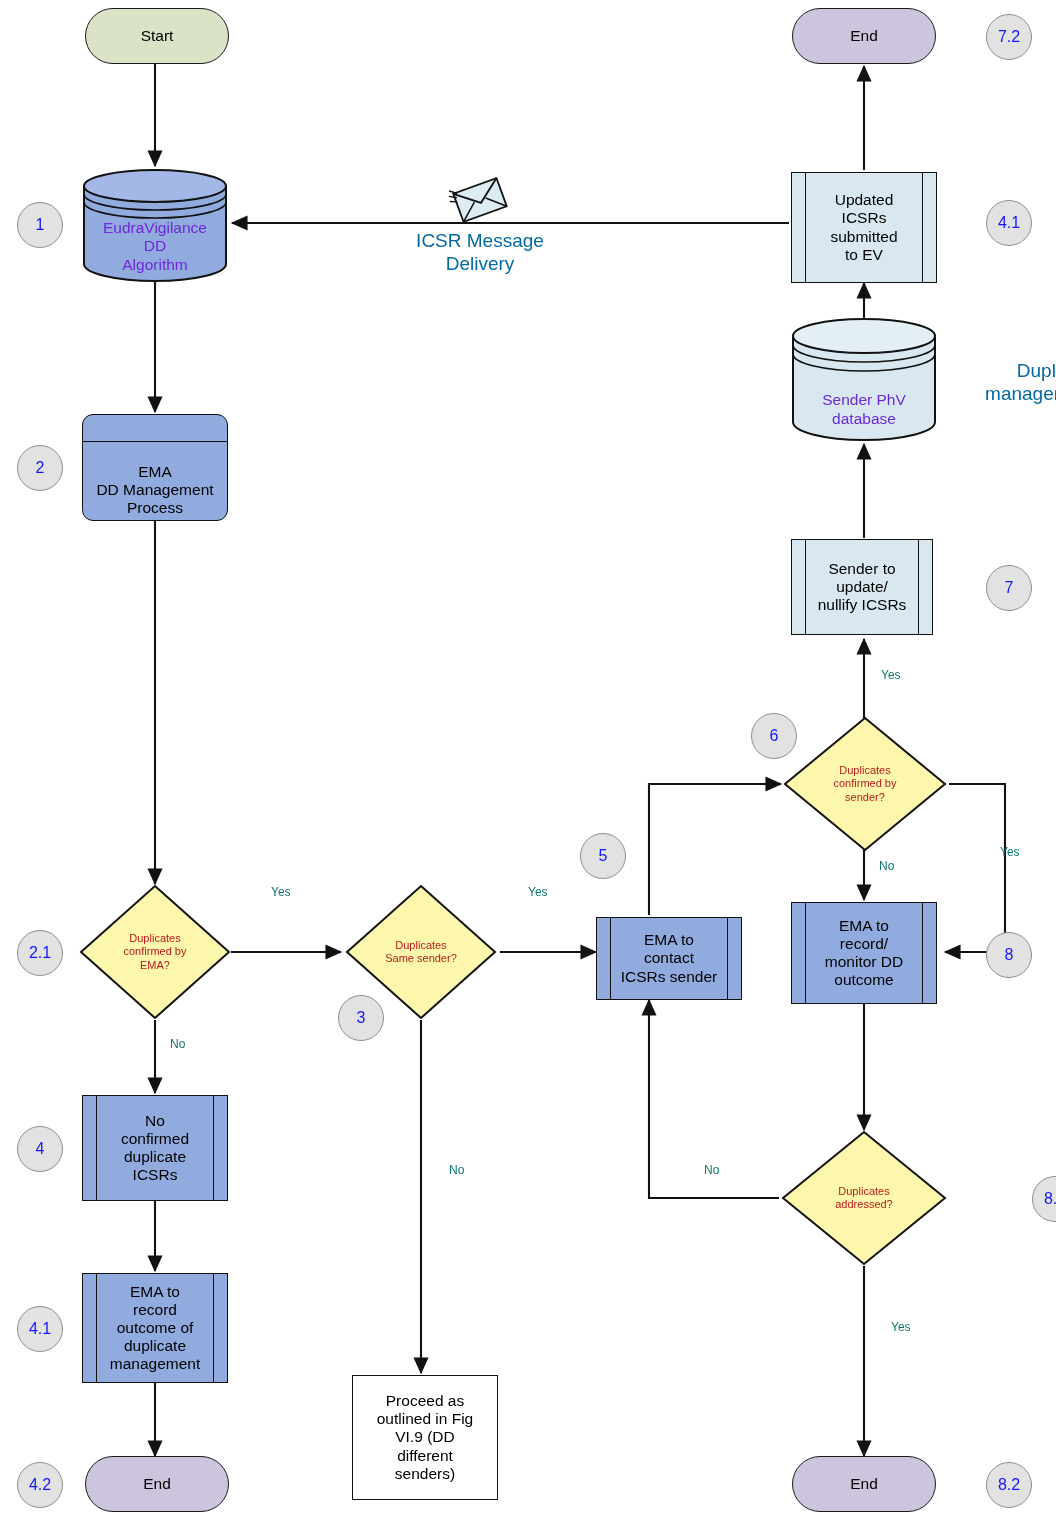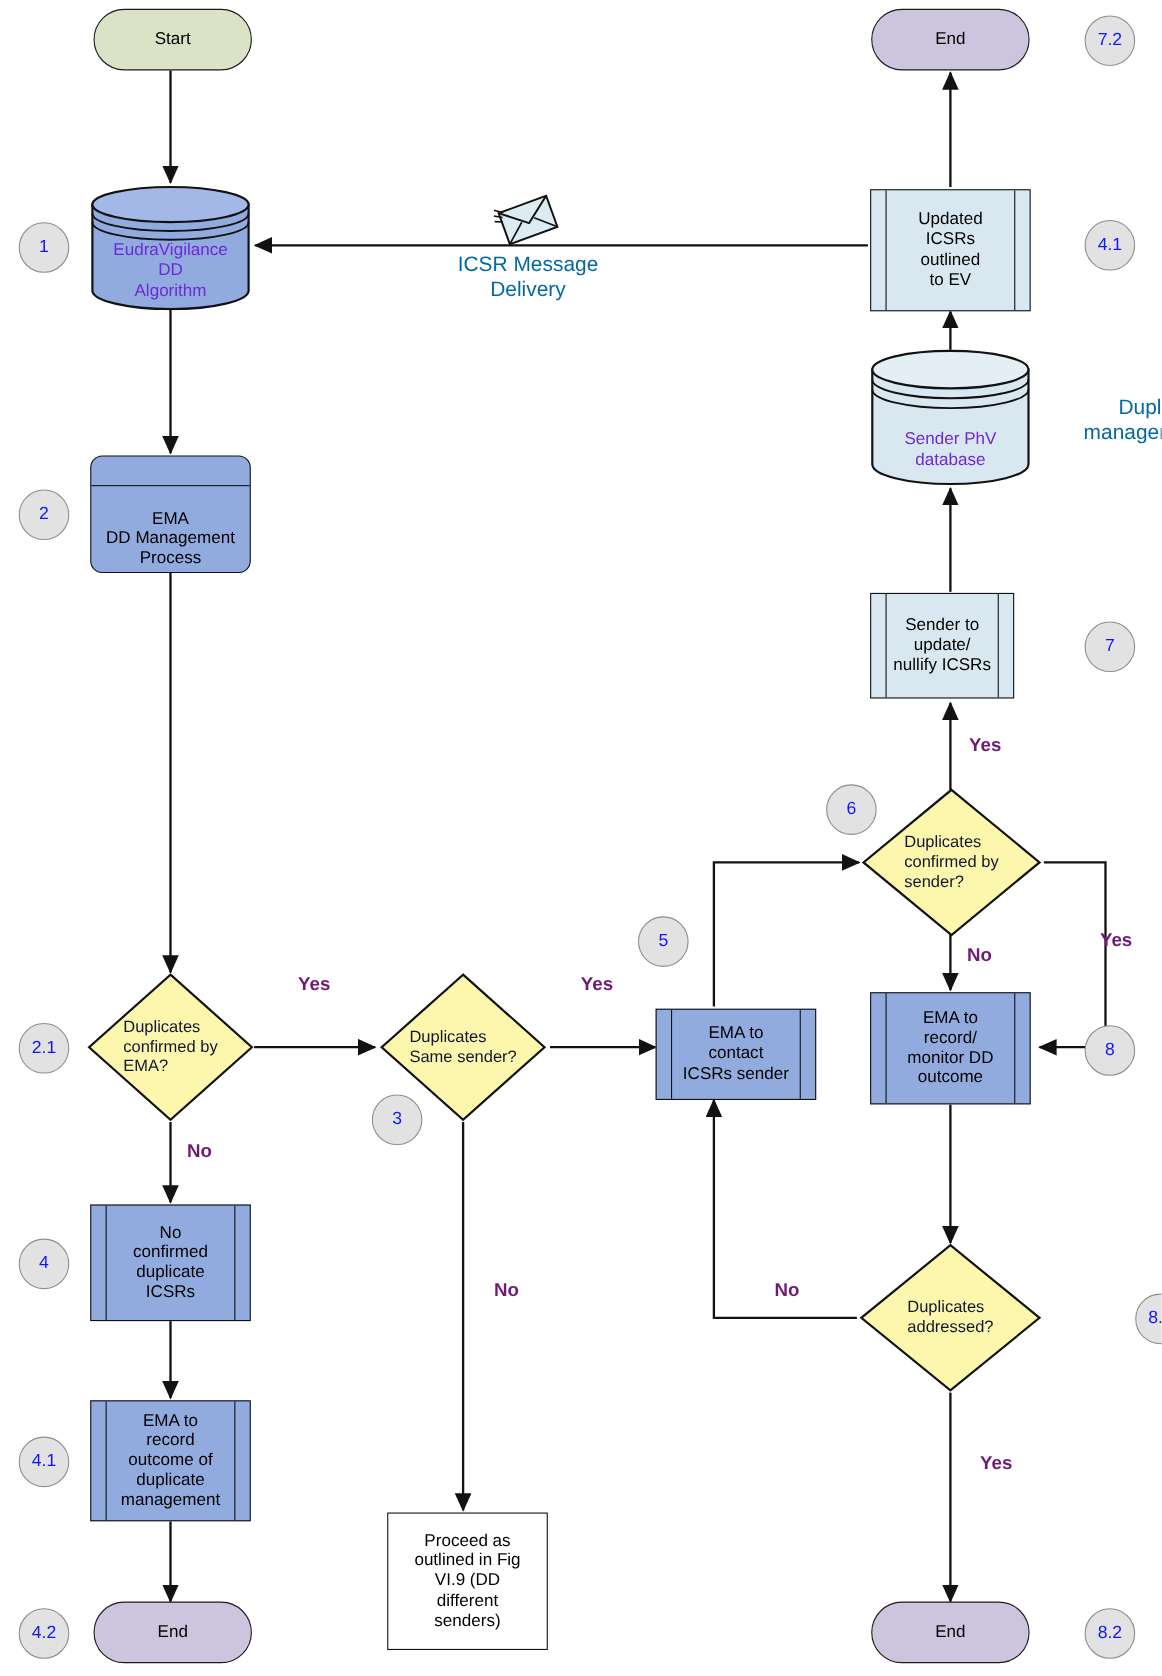--- a/index.html
+++ b/index.html
@@ -59,22 +59,22 @@
     border:1.7px solid #121212;background:#ffffff;
   }
 
   
   .diamond{
     position:absolute;z-index:3;
   }
   .diamond .dtxt{
     position:absolute;left:0;top:0;right:0;bottom:0;
     display:flex;align-items:center;justify-content:center;
-    font-size:15px;line-height:1.2;
-    white-space:pre-line;color:#0f172a;
+    text-align:center;font-size:11px;line-height:1.2;
+    white-space:pre-line;color:#b91c1c;
   }
 
   
   .cyl{position:absolute;z-index:3;}
   .cyl .cyltxt{
     position:absolute;left:0;right:0;bottom:6px;
     text-align:center;font-size:15.5px;line-height:1.18;
     white-space:pre-line;color:#6d28d9;
   }
 
@@ -82,23 +82,22 @@
   .badge{
     position:absolute;z-index:4;
     width:44px;height:44px;border-radius:50%;
     background:#e2e2e2;border:1.4px solid #8e8e8e;
     display:flex;align-items:center;justify-content:center;
     color:#1414ff;font-size:16px;
   }
 
   
   .elabel{
-    position:absolute;z-index:4;color:#701a75;font-size:17px;
+    position:absolute;z-index:4;color:#0f766e;font-size:12px;
     white-space:nowrap;
-    font-weight:bold;
   }
   
   .annot{
     position:absolute;z-index:4;color:#0369a1;font-size:19px;
     line-height:1.2;text-align:center;white-space:pre-line;
   }
   .annot.right-clip{text-align:right;}
 
   .envelope{position:absolute;z-index:4;}
 </style>
@@ -241,42 +240,42 @@
   <div class="diamond" style="left:783px;top:716px;width:164px;height:136px;">
     <svg width="164" height="136" viewBox="0 0 164 136" xmlns="http://www.w3.org/2000/svg">
       <path d="M82,2 L162,68 L82,134 L2,68 Z" fill="#fdf6ad" stroke="#121212" stroke-width="2"></path>
     </svg>
     <div class="dtxt">Duplicates
 confirmed by
 sender?</div>
   </div>
   <div class="badge" style="left:751px;top:713px;">6</div>
 
-  <div class="node pproc light" style="left:791px;top:539px;width:131px;height:96px;">
+  <div class="node pproc light" style="left:791px;top:539px;width:142px;height:96px;">
     <span>Sender to
 update/
 nullify ICSRs</span>
   </div>
   <div class="badge" style="left:986px;top:565px;">7</div>
 
   <div class="cyl" style="left:791px;top:316px;width:146px;height:126px;">
     <svg width="146" height="126" viewBox="0 0 146 126" xmlns="http://www.w3.org/2000/svg">
       <path d="M2,20 L2,106 A71,18 0 0 0 144,106 L144,20 Z" fill="#d9e8f0" stroke="#121212" stroke-width="2"></path>
       <ellipse cx="73" cy="20" rx="71" ry="17" fill="#e3eff5" stroke="#121212" stroke-width="2"></ellipse>
       <path d="M2,29 A71,17 0 0 0 144,29" fill="none" stroke="#121212" stroke-width="1.7"></path>
       <path d="M2,38 A71,17 0 0 0 144,38" fill="none" stroke="#121212" stroke-width="1.7"></path>
     </svg>
     <div class="cyltxt" style="bottom:14px;">Sender PhV
 database</div>
   </div>
 
   <div class="node pproc light" style="left:791px;top:172px;width:146px;height:111px;">
     <span>Updated
 ICSRs
-outlined
+submitted
 to EV</span>
   </div>
   <div class="badge" style="left:986px;top:200px;">4.1</div>
 
   <div class="node terminator end-node" style="left:792px;top:8px;width:144px;height:56px;">
     <span>End</span>
   </div>
   <div class="badge" style="left:986px;top:14px;">7.2</div>
 
   <div class="node pproc" style="left:791px;top:902px;width:146px;height:102px;">

